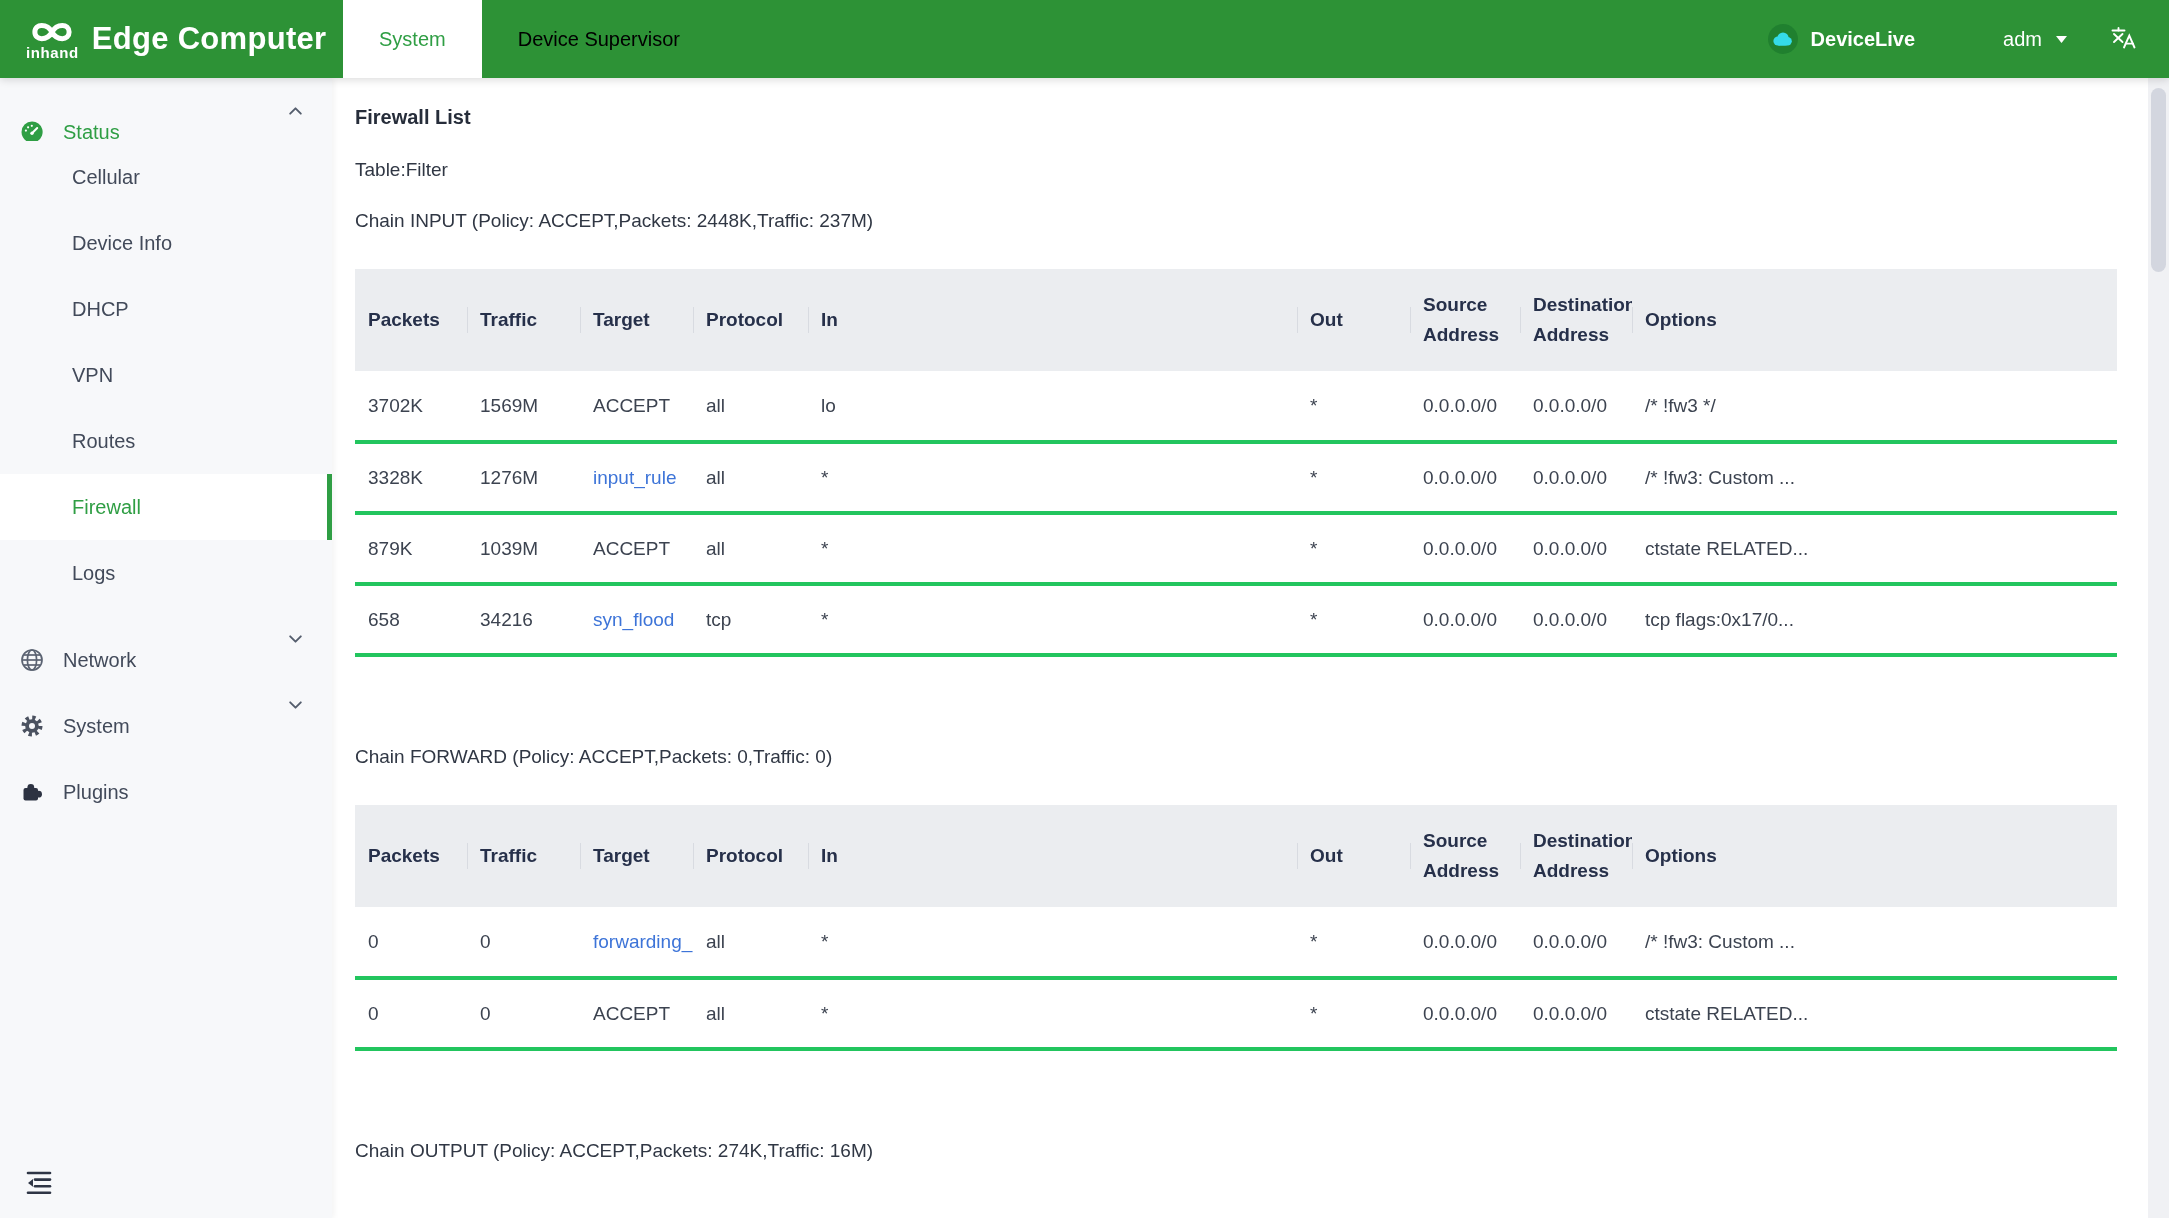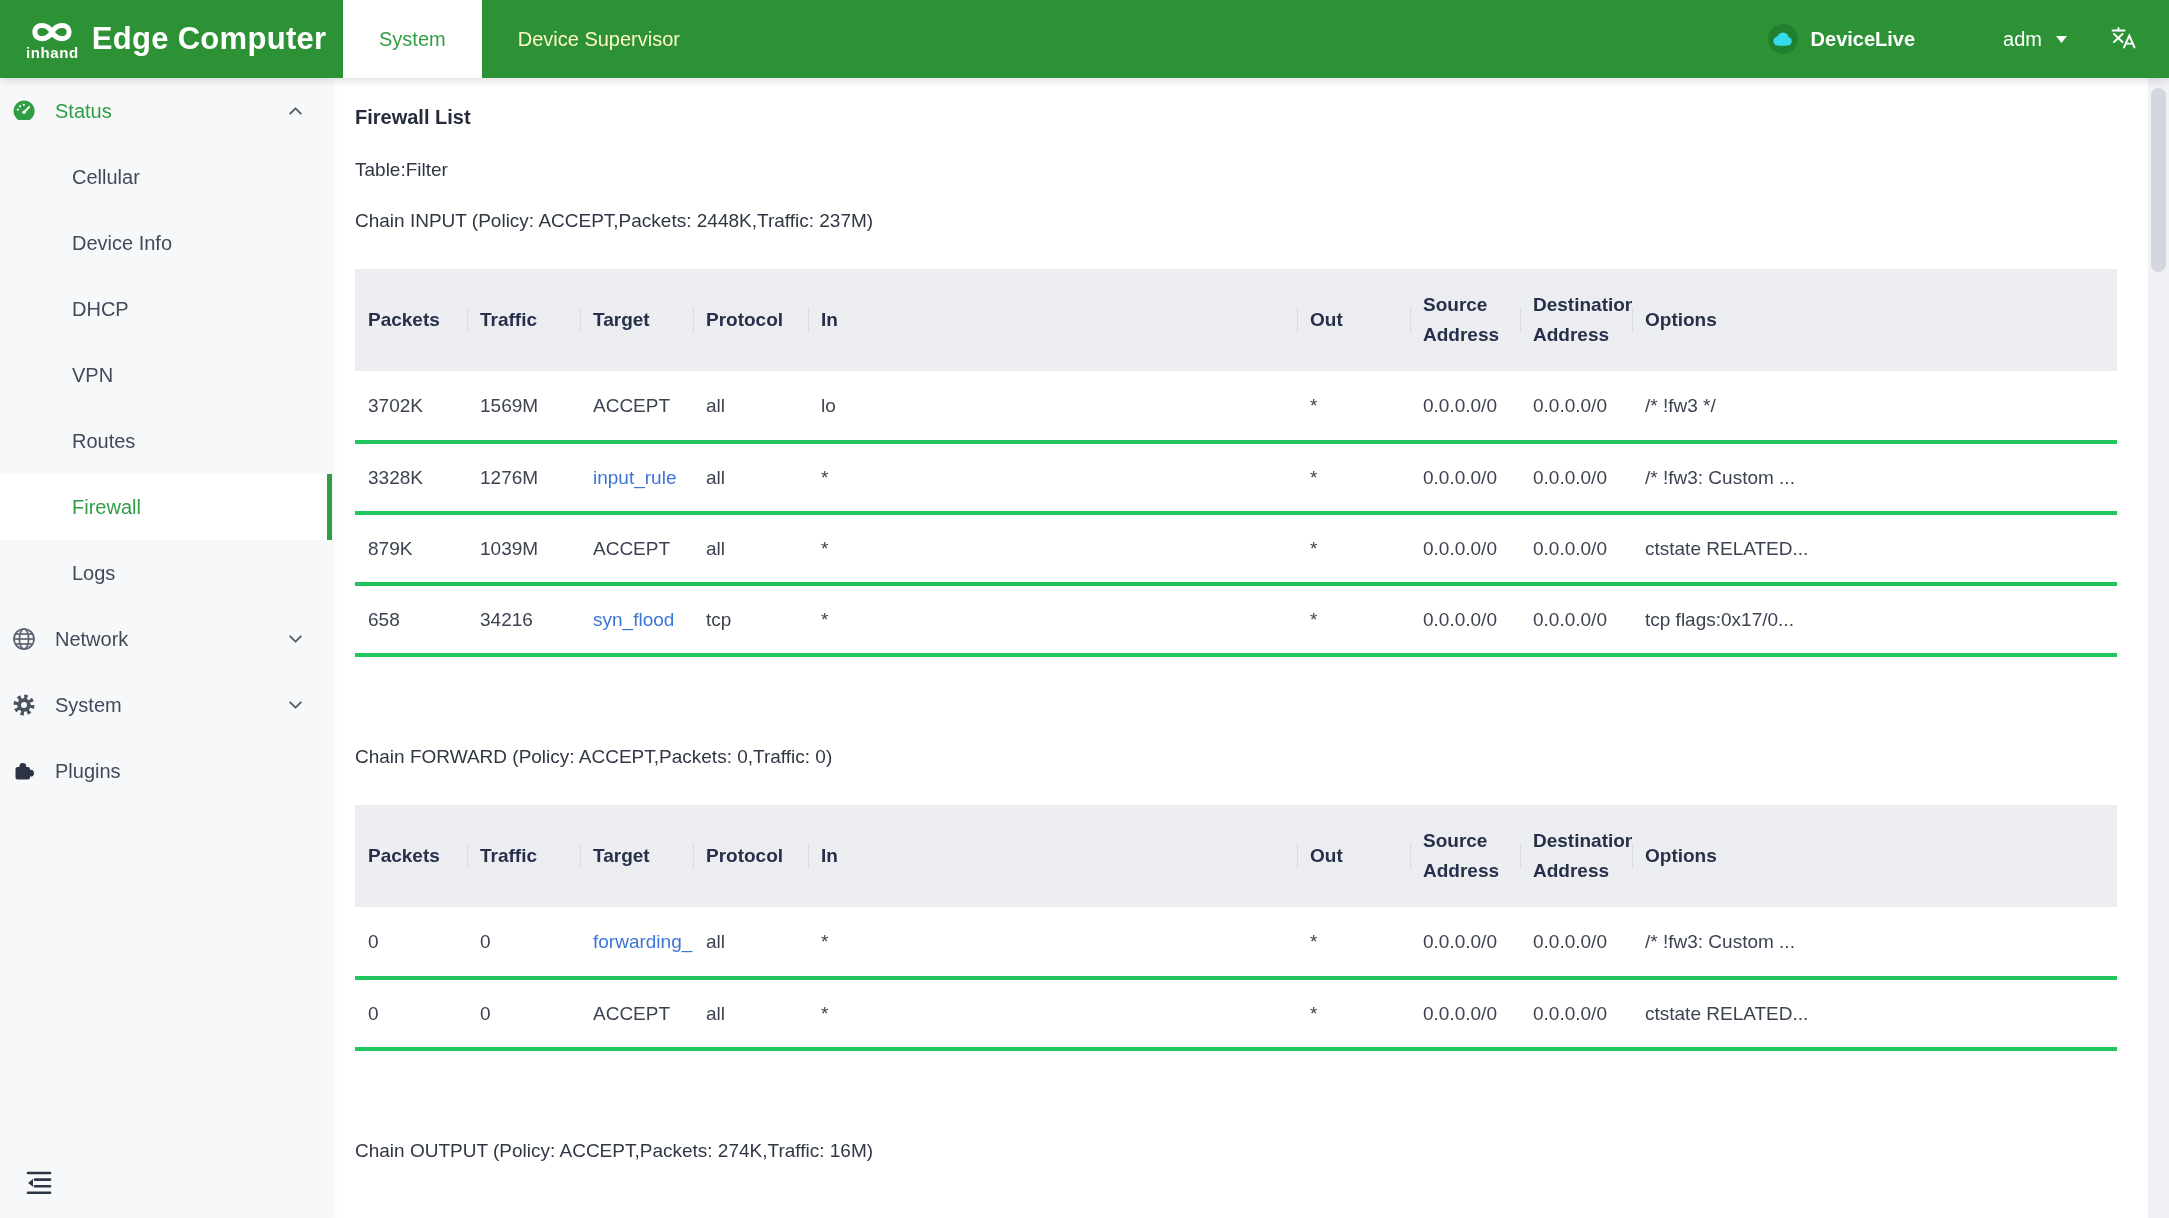--- a/index.html
+++ b/index.html
@@ -16,37 +16,37 @@
 
 header{position:absolute;top:0;left:0;width:2169px;height:78px;background:var(--brand-green);
   display:flex;align-items:stretch;color:#fff;z-index:30;box-shadow:0 2px 8px rgba(0,0,0,.14);}
 .logo{display:flex;align-items:center;padding-left:26px;width:332px;flex:none;}
 .logo-mark{display:flex;flex-direction:column;align-items:center;margin-top:3px;}
 .logo-mark svg{width:48px;height:25px;}
 .logo-inhand{font-size:15px;font-weight:bold;letter-spacing:.6px;line-height:16px;}
 .logo-product{font-size:31px;font-weight:bold;margin-left:13px;letter-spacing:.3px;white-space:nowrap;}
 .header-tabs{display:flex;align-items:stretch;margin-left:11px;flex:none;}
 .htab{display:flex;align-items:center;justify-content:center;font-size:20px;padding:0 36px;
-  color:#fef9c3;cursor:pointer;white-space:nowrap;}
+  color:#000000;cursor:pointer;white-space:nowrap;}
 .htab.active{background:#fff;color:var(--accent-green);}
 .header-right{margin-left:auto;display:flex;align-items:center;padding-right:33px;}
 .devicelive{display:flex;align-items:center;cursor:pointer;}
 .cloud-badge{width:30px;height:30px;border-radius:50%;background:#20802f;display:flex;
   align-items:center;justify-content:center;margin-right:13px;}
 .devicelive-label{font-size:20px;font-weight:bold;}
 .user-menu{display:flex;align-items:center;margin-left:88px;font-size:20px;cursor:pointer;}
 .user-menu .caret{margin-left:14px;display:flex;}
 .lang-btn{margin-left:43px;display:flex;cursor:pointer;background:none;border:none;}
 
 
 .sidebar{position:absolute;top:78px;left:0;width:332px;height:1140px;background:#f7f8fa;
   box-shadow:2px 0 6px rgba(0,0,0,.05);z-index:10;}
 .side-item{position:relative;height:66px;display:flex;align-items:center;cursor:pointer;
   font-size:20px;color:#424a5a;}
-.side-item.parent{padding-left:12px;}
+.side-item.parent{padding-left:20px;align-items:flex-end;}
 .side-item.child{padding-left:72px;}
 .s-icon{width:24px;height:24px;margin-right:19px;display:flex;flex:none;}
 .chev{position:absolute;right:28px;top:50%;transform:translateY(-50%);display:flex;}
 .side-item.group-active{color:var(--accent-green);}
 .side-item.active{background:#fff;color:var(--accent-green);}
 .side-item.active::after{content:"";position:absolute;right:0;top:0;bottom:0;width:5px;
   background:var(--accent-green);}
 .collapse-btn{position:absolute;left:26px;bottom:20px;background:none;border:none;cursor:pointer;display:flex;}
 
 

